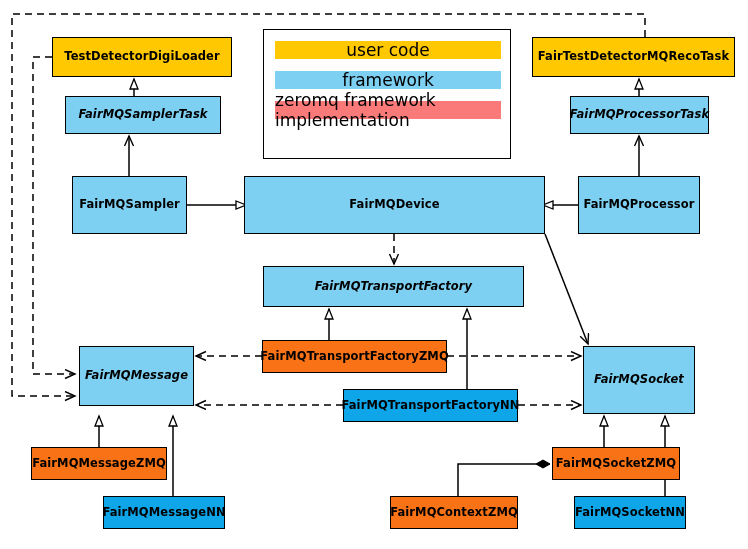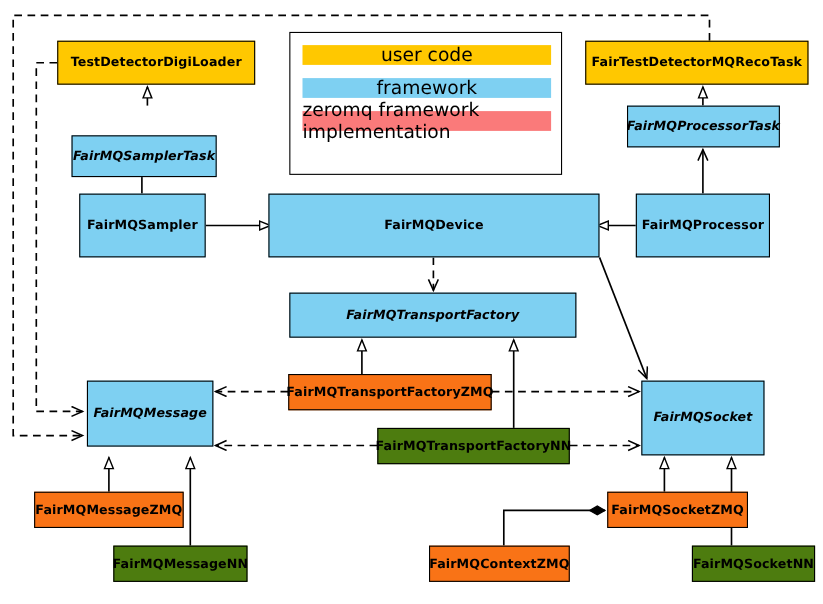--- a/index.html
+++ b/index.html
@@ -8,21 +8,21 @@
   #stage{position:relative;width:748px;height:549px;}
   svg#wires{position:absolute;left:0;top:0;width:748px;height:549px;}
   .node{position:absolute;box-sizing:border-box;border:1.6px solid #000;
         display:flex;align-items:center;justify-content:center;
         text-align:center;line-height:1.15;color:#000;
         font-weight:bold;font-size:11.5px;letter-spacing:.1px;}
   .node.abstract{font-style:italic;}
   .user{background:#ffc800;}
   .fw{background:#7ed0f2;}
   .zmq{background:#f97316;}
-  .nn{background:#4d7c0f;}
+  .nn{background:#0ea5e9;}
   #legend{position:absolute;left:263px;top:29px;width:248px;height:130px;
           background:#fff;border:1.6px solid #000;padding:0;box-sizing:border-box;}
   .lgrow{position:absolute;left:11px;width:226px;height:18px;
          display:flex;align-items:center;justify-content:center;
          font-size:17px;font-weight:normal;color:#000;}
 </style>
 </head>
 <body>
 
 <div id="stage">
@@ -84,29 +84,29 @@
     <div class="lgrow" style="top:41px;background:#7ed0f2;">
       <span>framework</span>
     </div>
     <div class="lgrow" style="top:71px;background:#fa7a7a;">
       <span>zeromq framework implementation</span>
     </div>
   </div>
 
   <div class="node user" style="left:52px;top:37px;width:180px;height:40px;">TestDetectorDigiLoader</div>
   <div class="node user" style="left:532px;top:37px;width:203px;height:40px;">FairTestDetectorMQRecoTask</div>
-  <div class="node fw abstract" style="left:65px;top:96px;width:132px;height:38px;margin-top:27px;">FairMQSamplerTask</div>
+  <div class="node fw abstract" style="left:65px;top:96px;width:156px;height:38px;">FairMQSamplerTask</div>
   <div class="node fw abstract" style="left:570px;top:96px;width:139px;height:38px;">FairMQProcessorTask</div>
   <div class="node fw" style="left:72px;top:176px;width:115px;height:58px;">FairMQSampler</div>
   <div class="node fw" style="left:244px;top:176px;width:301px;height:58px;">FairMQDevice</div>
   <div class="node fw" style="left:578px;top:176px;width:122px;height:58px;">FairMQProcessor</div>
   <div class="node fw abstract" style="left:263px;top:266px;width:261px;height:41px;">FairMQTransportFactory</div>
   <div class="node zmq" style="left:262px;top:340px;width:185px;height:33px;">FairMQTransportFactoryZMQ</div>
   <div class="node nn" style="left:343px;top:389px;width:175px;height:33px;">FairMQTransportFactoryNN</div>
   <div class="node fw abstract" style="left:79px;top:346px;width:115px;height:60px;">FairMQMessage</div>
   <div class="node fw abstract" style="left:583px;top:346px;width:112px;height:68px;">FairMQSocket</div>
   <div class="node zmq" style="left:31px;top:447px;width:136px;height:33px;">FairMQMessageZMQ</div>
   <div class="node nn" style="left:103px;top:496px;width:122px;height:33px;">FairMQMessageNN</div>
   <div class="node zmq" style="left:552px;top:447px;width:128px;height:33px;">FairMQSocketZMQ</div>
   <div class="node zmq" style="left:390px;top:496px;width:128px;height:33px;">FairMQContextZMQ</div>
-  <div class="node nn" style="left:629px;top:496px;width:112px;height:33px;">FairMQSocketNN</div>
+  <div class="node nn" style="left:574px;top:496px;width:112px;height:33px;">FairMQSocketNN</div>
 
 </div>
 
 </body></html>

